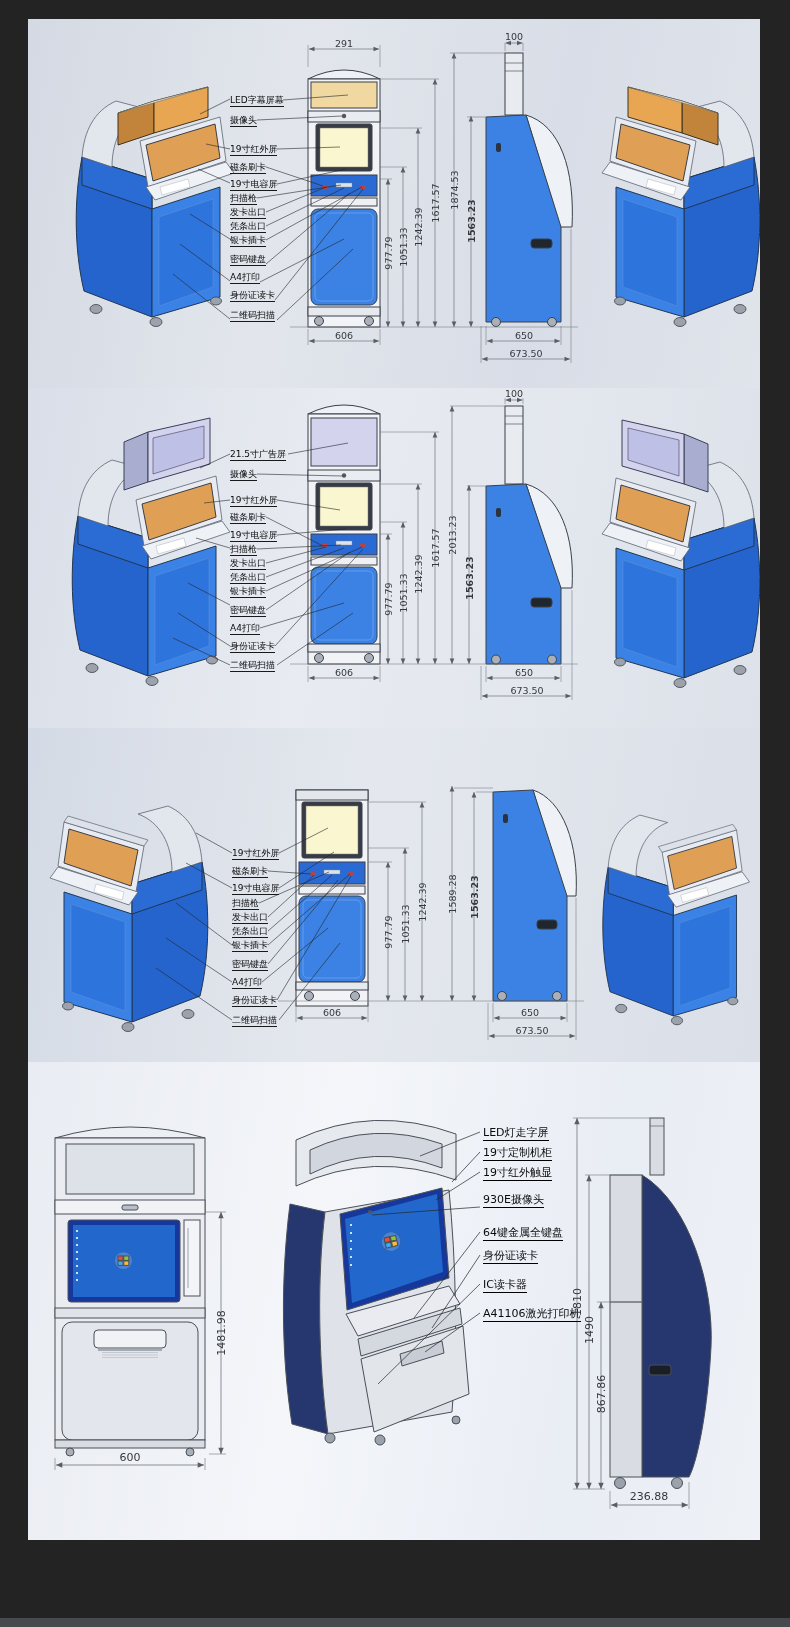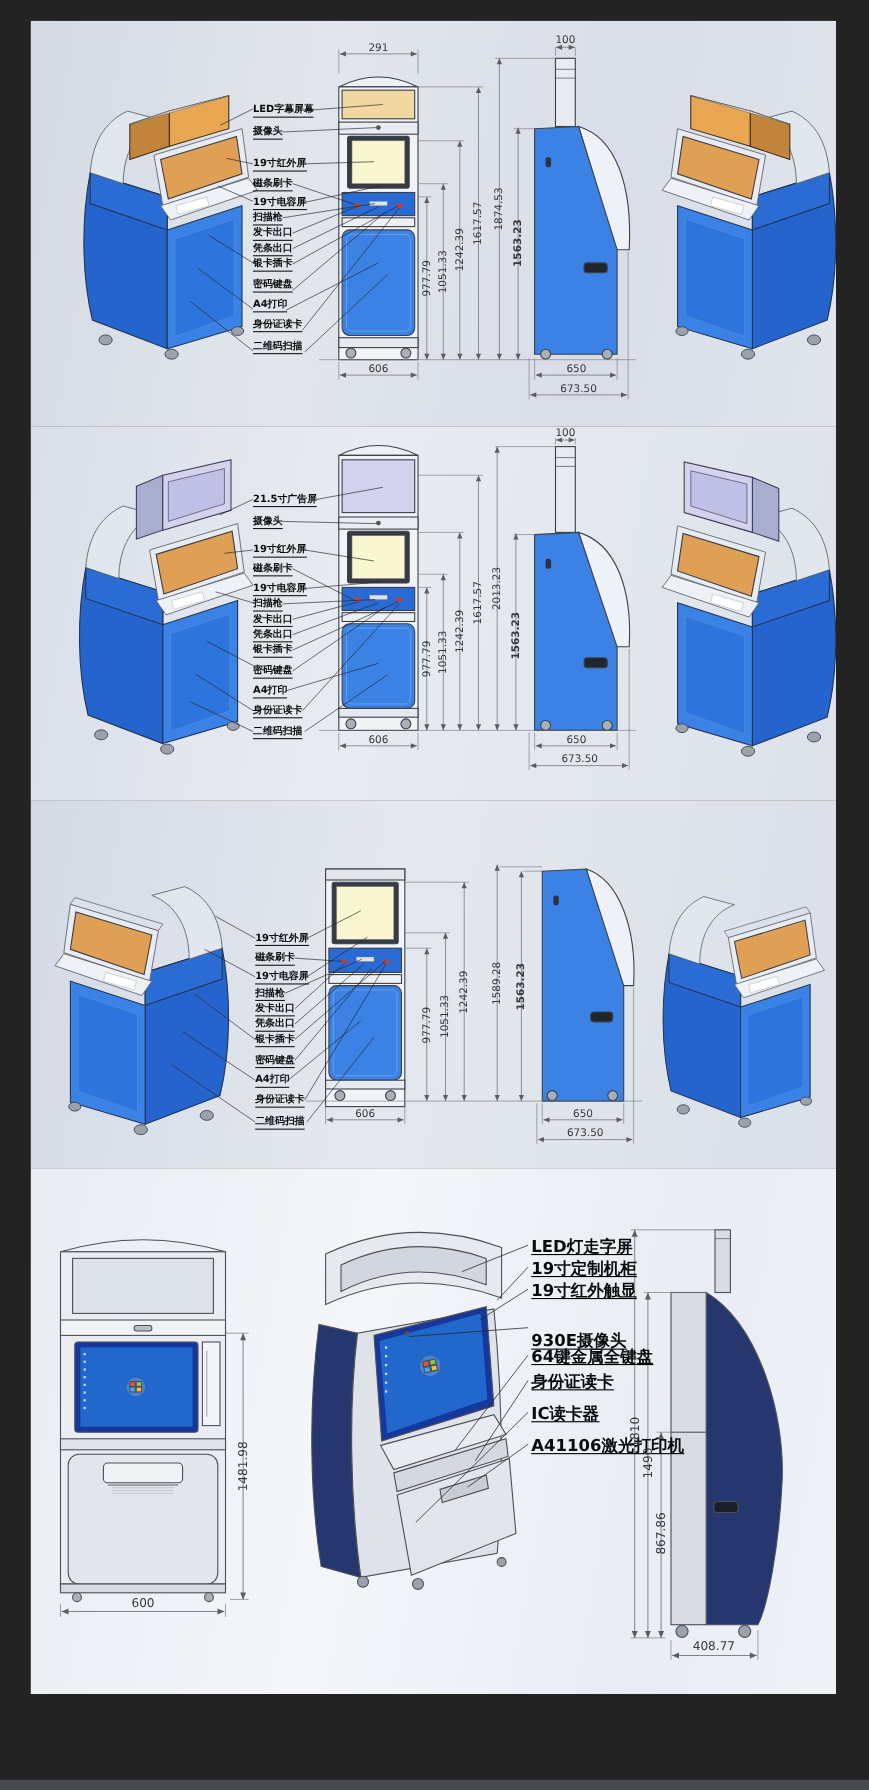--- a/index.html
+++ b/index.html
@@ -6,23 +6,23 @@
 .page{position:relative;width:790px;height:1627px;background:#232324;overflow:hidden;
   font-family:"DejaVu Sans",sans-serif}
 .bottombar{position:absolute;left:0;top:1618px;width:790px;height:9px;background:#47494d}
 .stage{position:absolute;left:28px;top:19px;width:732px;height:1521px}
 .p{position:absolute;left:0;width:732px}
 .p1{top:0;height:369px;background:linear-gradient(100deg,#d4d9e3 0%,#e2e6ec 35%,#d8dde7 70%,#e0e4eb 100%)}
 .p2{top:369px;height:340px;background:linear-gradient(100deg,#d9dee8,#e8ebf1 40%,#dde2ea)}
 .p3{top:709px;height:334px;background:linear-gradient(100deg,#d4dae5,#e4e8ee 45%,#dadfe8)}
 .p4{top:1043px;height:478px;background:linear-gradient(100deg,#e9ecf2,#f4f6fa 40%,#e9edf4 75%,#eef1f6)}
 svg.draw{position:absolute;left:0;top:0;width:100%;height:100%;display:block}
-.lbl{position:absolute;font-weight:bold;font-size:9px;line-height:11px;color:#0a0b0c;
+.lbl{position:absolute;font-weight:normal;font-size:9px;line-height:11px;color:#0a0b0c;
   border-bottom:1px solid #17191b;white-space:nowrap}
-.lbl4{font-size:15px;line-height:14px;border-bottom:1.3px solid #000}
+.lbl4{font-size:11px;line-height:14px;border-bottom:1.3px solid #000}
 .dim{position:absolute;font-size:9.5px;line-height:11px;color:#35383d;white-space:nowrap;
   transform:translateX(-50%)}
 .vdim{position:absolute;font-size:9.5px;line-height:11px;color:#35383d;white-space:nowrap;
   transform:translate(-50%,-50%) rotate(-90deg)}
 .dim4{font-size:11px}
 .b{font-weight:bold}
 .defs{position:absolute;width:0;height:0}
 </style>
 </head>
 <body>
@@ -406,29 +406,29 @@
     <line x1="549" y1="56" x2="549" y2="427" marker-start="url(#ma)" marker-end="url(#ma)"></line>
     <line x1="561" y1="113" x2="561" y2="427" marker-start="url(#ma)" marker-end="url(#ma)"></line>
     <line x1="573" y1="240" x2="573" y2="427" marker-start="url(#ma)" marker-end="url(#ma)"></line>
     <path d="M582,429V447 M661,420V447" stroke-width="0.6"></path>
     <line x1="583" y1="443" x2="660" y2="443" marker-start="url(#ma)" marker-end="url(#ma)"></line>
   </g>
 </svg>
 <div class="lbl lbl4" style="left:455px;top:64px">LED灯走字屏</div>
 <div class="lbl lbl4" style="left:455px;top:84px">19寸定制机柜</div>
 <div class="lbl lbl4" style="left:455px;top:104px">19寸红外触显</div>
-<div class="lbl lbl4" style="left:455px;top:150px">930E摄像头</div>
+<div class="lbl lbl4" style="left:455px;top:131px">930E摄像头</div>
 <div class="lbl lbl4" style="left:455px;top:164px">64键金属全键盘</div>
 <div class="lbl lbl4" style="left:455px;top:187px">身份证读卡</div>
 <div class="lbl lbl4" style="left:455px;top:216px">IC读卡器</div>
 <div class="lbl lbl4" style="left:455px;top:245px">A41106激光打印机</div>
 <div class="vdim dim4" style="left:193px;top:271px">1481.98</div>
 <div class="dim dim4" style="left:102px;top:390px">600</div>
 <div class="vdim dim4" style="left:549px;top:240px">1810</div>
 <div class="vdim dim4" style="left:561px;top:268px">1490</div>
 <div class="vdim dim4" style="left:573px;top:332px">867.86</div>
-<div class="dim dim4" style="left:621px;top:429px">408.77</div>
+<div class="dim dim4" style="left:621px;top:429px">236.88</div>
 </section>
 
 </div>
 
 <div class="bottombar"></div>
 </div>
 
 </body></html>

